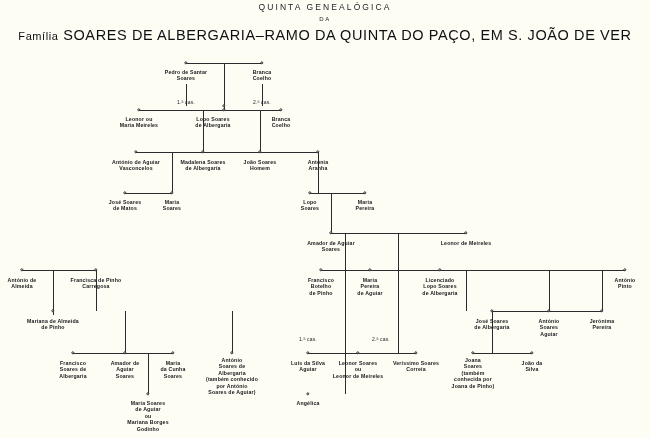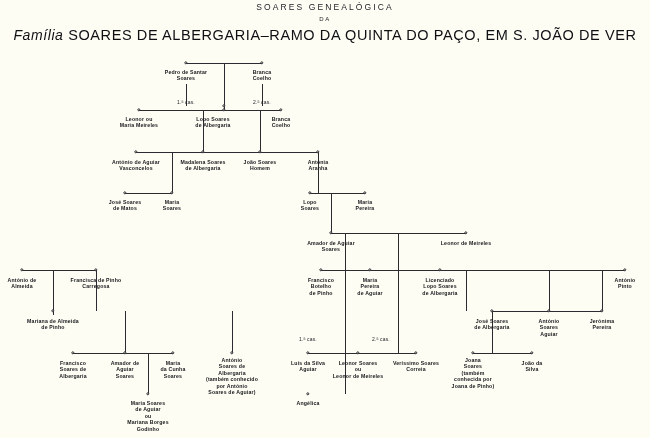--- a/index.html
+++ b/index.html
@@ -37,22 +37,21 @@
     letter-spacing: 1.6px;
     color: #24242a;
   }
   #hdr-line3 {
     top: 27px;
     font-size: 14.5px;
     letter-spacing: 0.6px;
     color: #101014;
   }
   #hdr-line3 .lead {
-    font-size: 14px;
-    font-style: italic;
+    font-size: 11px;
   }
 
   
   .node {
     position: absolute;
     text-align: center;
     font-size: 5.2px;
     line-height: 6.4px;
     letter-spacing: 0.18px;
     font-weight: bold;
@@ -89,21 +88,21 @@
     background: #fdfdf4;
     transform: translate(-50%, -50%);
     box-sizing: border-box;
   }
 </style>
 </head>
 <body>
 
 <div id="page">
 
-  <div class="hdr" id="hdr-line1">SOARES GENEALÓGICA</div>
+  <div class="hdr" id="hdr-line1">QUINTA GENEALÓGICA</div>
   <div class="hdr" id="hdr-line2">DA</div>
   <div class="hdr" id="hdr-line3">
     <span class="lead">Família</span>
     <span>SOARES DE ALBERGARIA–RAMO DA QUINTA DO PAÇO, EM S. JOÃO DE VER</span>
   </div>
 
   <div id="lines-layer">
       <div class="hline" style="left: 186px; top: 63px; width: 76px;"></div>
       <div class="hline" style="left: 139px; top: 110px; width: 142px;"></div>
       <div class="hline" style="left: 136px; top: 152px; width: 182px;"></div>

